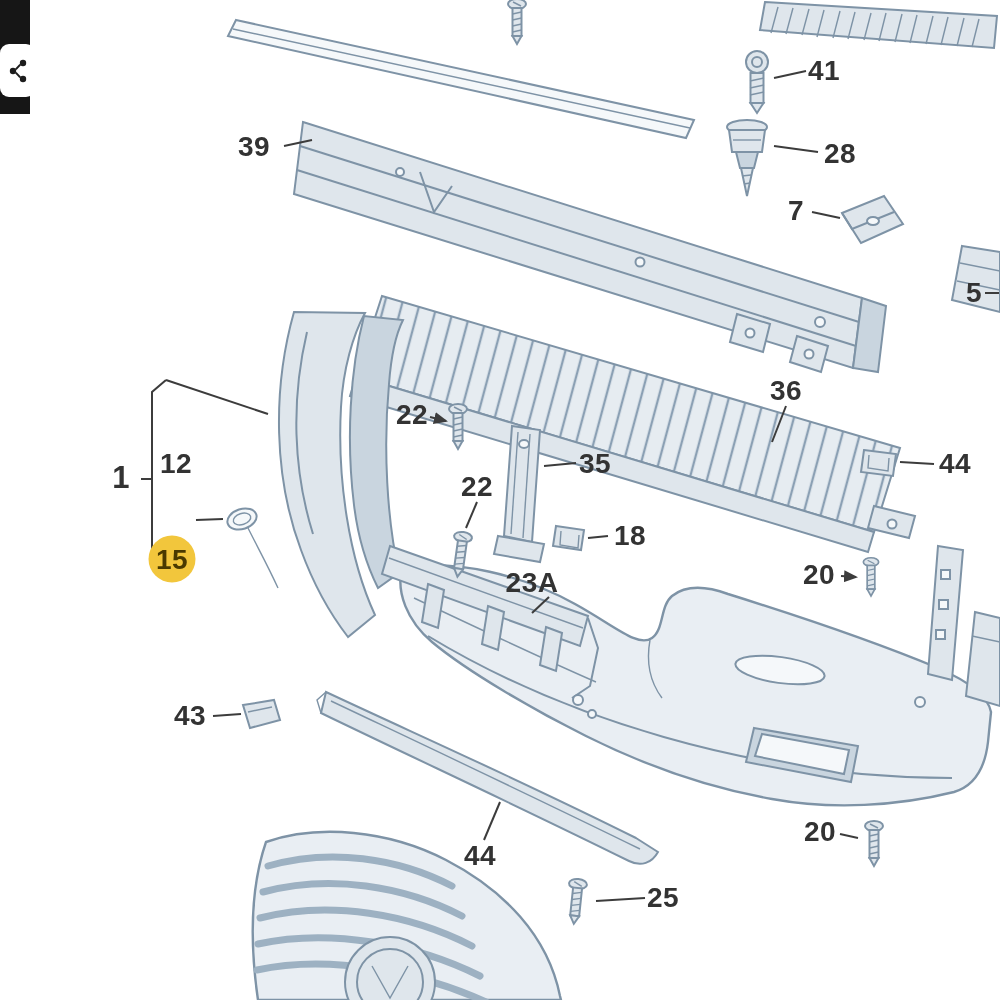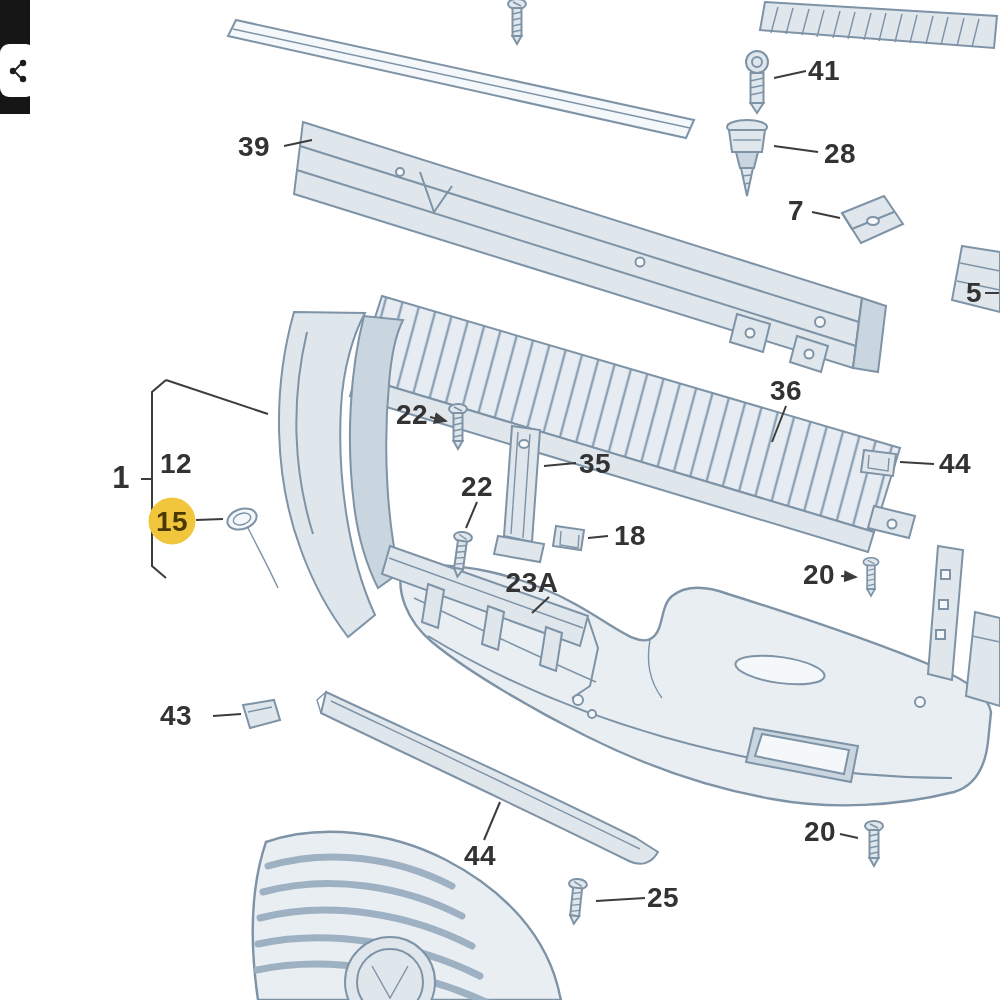--- a/index.html
+++ b/index.html
@@ -26,20 +26,21 @@
     position:absolute; transform:translate(-50%,-50%);
     font-weight:bold; font-size:28px; color:#333333;
     pointer-events:auto; white-space:nowrap; letter-spacing:0.5px;
   }
   .part-label.big { font-size:31px; }
   .part-label.badge {
     background:#f2c63c; border-radius:50%;
     width:47px; height:47px;
     display:flex; align-items:center; justify-content:center;
     color:#4a3a00;
+    margin-top:38px;
   }
 
   .left-strip {
     position:absolute; left:0; top:0; width:30px; height:114px;
     background:#161616;
   }
   .share-btn {
     position:absolute; left:0; top:44px; width:35px; height:53px;
     background:#ffffff; border:none; border-radius:9px;
     display:flex; align-items:center; justify-content:center;
@@ -295,21 +296,21 @@
     <div class="part-label" style="left:412px;top:415px">22</div>
     <div class="part-label" style="left:595px;top:464px">35</div>
     <div class="part-label" style="left:477px;top:487px">22</div>
     <div class="part-label" style="left:955px;top:464px">44</div>
     <div class="part-label" style="left:630px;top:536px">18</div>
     <div class="part-label" style="left:532px;top:583px">23A</div>
     <div class="part-label" style="left:819px;top:575px">20</div>
     <div class="part-label" style="left:176px;top:464px">12</div>
     <div class="part-label big" style="left:121px;top:478px">1</div>
     <div class="part-label badge" style="left:172px;top:521px">15</div>
-    <div class="part-label" style="left:176px;top:716px">43</div>
+    <div class="part-label" style="left:190px;top:716px">43</div>
     <div class="part-label" style="left:480px;top:856px">44</div>
     <div class="part-label" style="left:663px;top:898px">25</div>
     <div class="part-label" style="left:820px;top:832px">20</div>
   </div>
 
   <div class="left-strip">
     <button class="share-btn">
       <svg width="22" height="26" viewBox="0 0 22 26">
         <circle cx="16" cy="5" r="3.2" fill="#1c1c1c"></circle>
         <circle cx="6" cy="13" r="3.2" fill="#1c1c1c"></circle>

